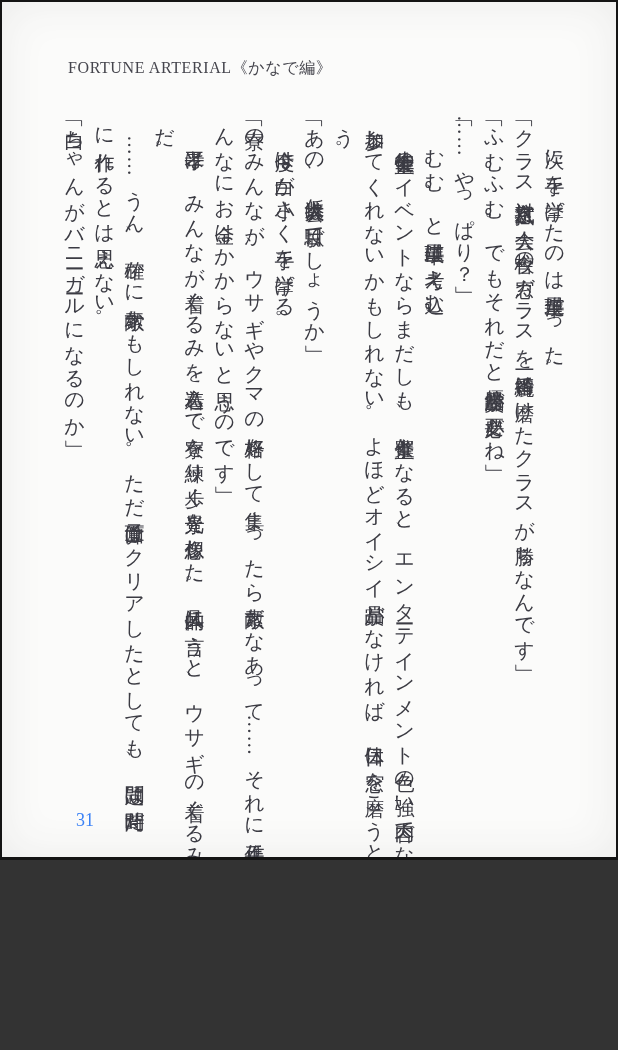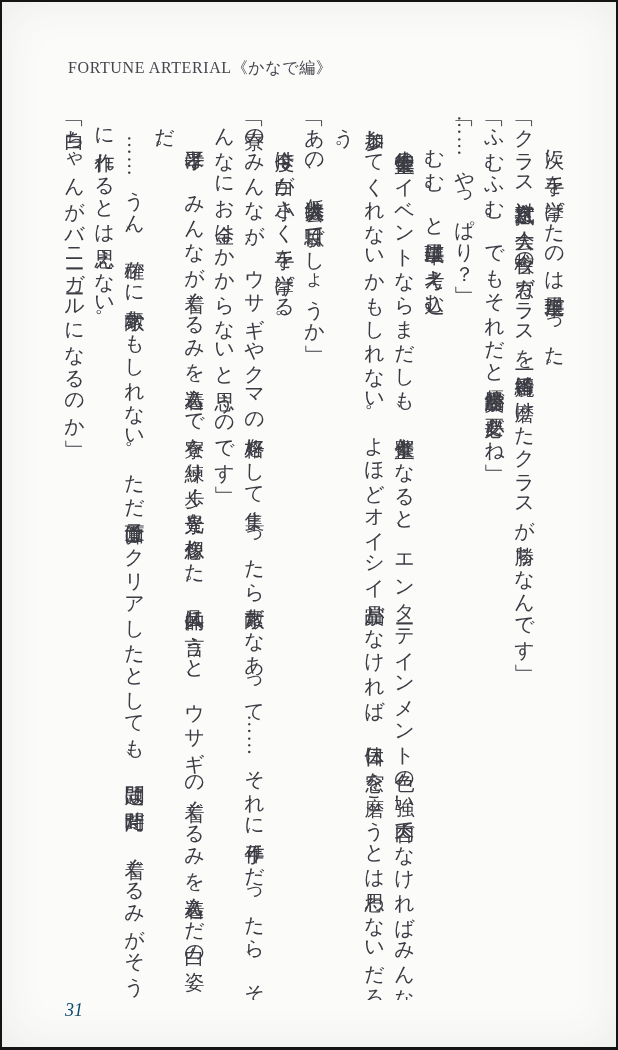--- a/index.html
+++ b/index.html
@@ -4,21 +4,21 @@
 <style>
   html, body {
     margin: 0;
     padding: 0;
     background: #333;
     font-family: "Liberation Serif", "DejaVu Serif", serif;
   }
   .frame {
     position: relative;
     width: 618px;
-    height: 1050px;
+    height: 860px;
     background: #141414;
     overflow: hidden;
   }
   .page {
     position: absolute;
     left: 2px; top: 2px; right: 2px; bottom: 3px;
     background: #fbfbfa;
     box-shadow: inset 0 0 45px rgba(60,60,60,0.08);
     overflow: hidden;
   }
@@ -47,25 +47,24 @@
   }
   .body-text p {
     margin: 0;
     padding: 0;
   }
   .body-text p.indent {
     text-indent: 21px;
   }
   .page-number {
     position: absolute;
-    left: 63px;
+    left: 74px;
     bottom: 26px;
     font-size: 18px;
-    font-style: italic;
-    color: #0c4a6e;
+    color: #3b82f6;
   }
 </style>
 </head>
 <body>
 
 <div class="frame">
   <div class="page">
 
     <div class="running-header">FORTUNE ARTERIAL《かなで編》</div>
 

